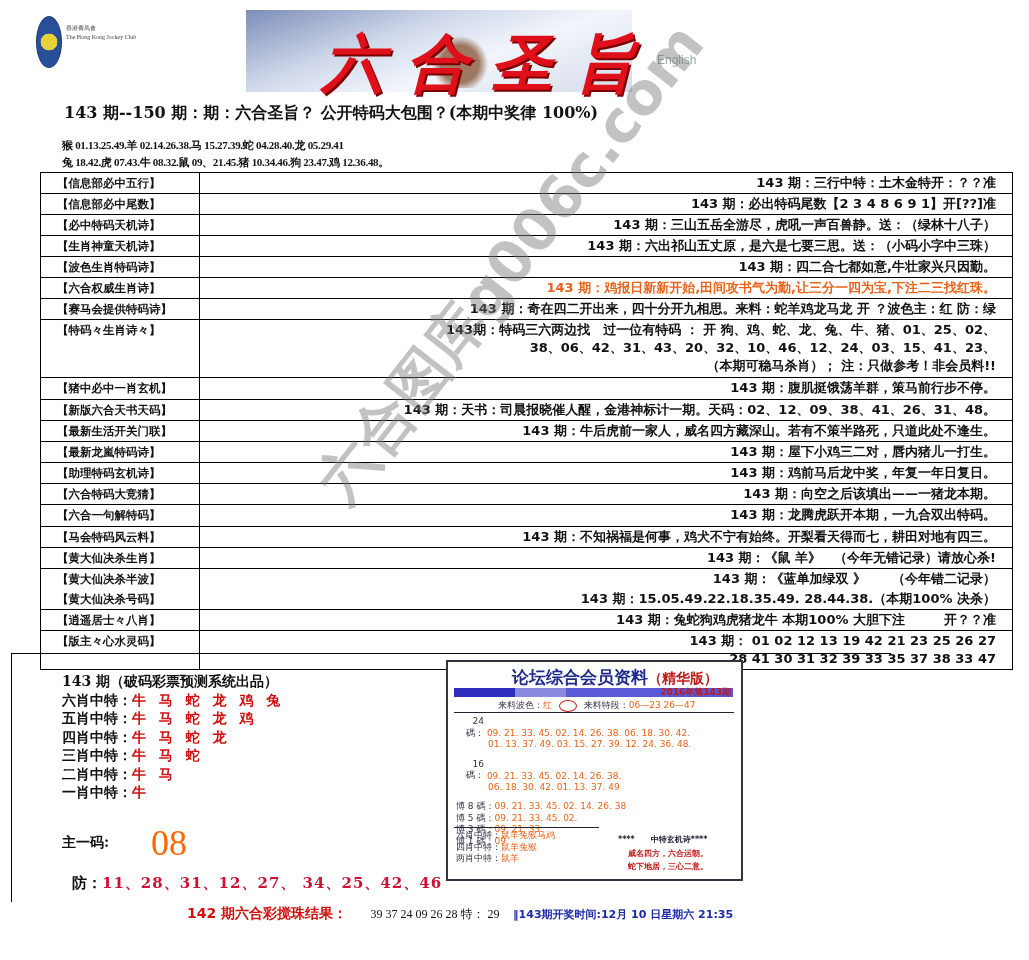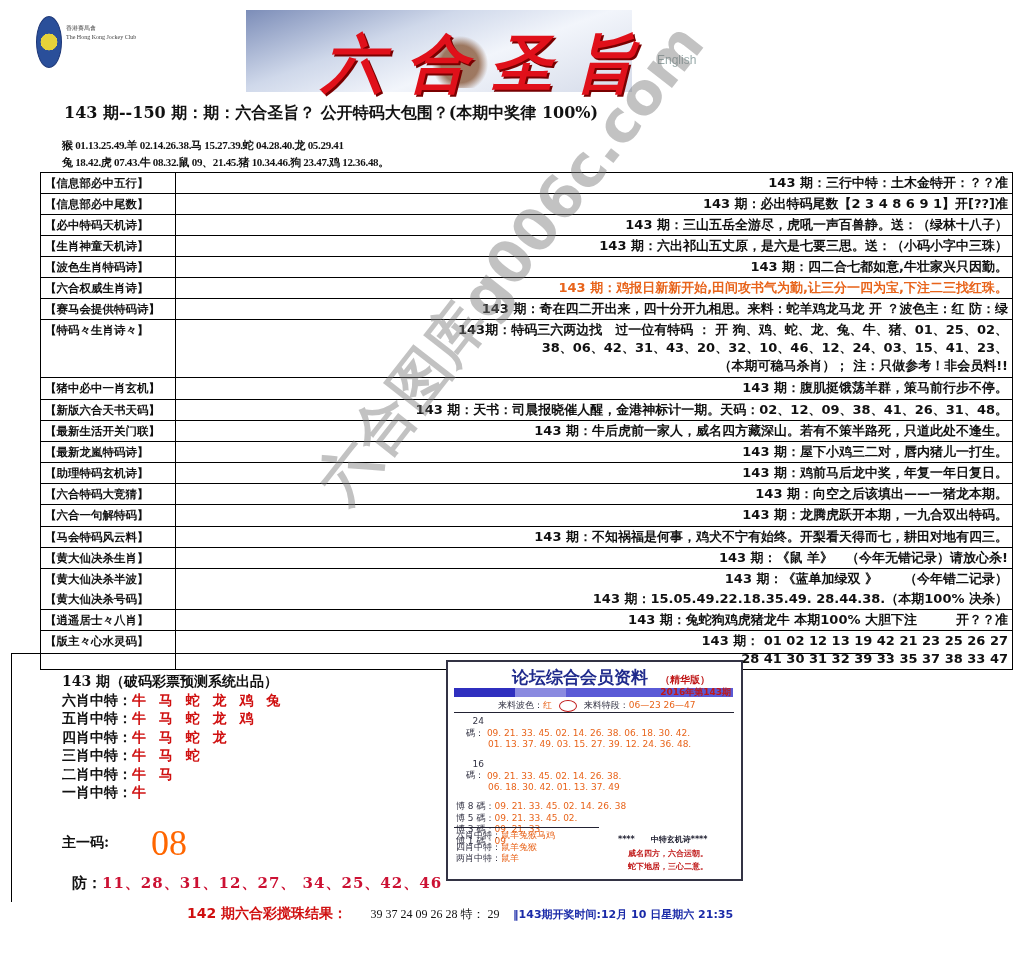--- a/index.html
+++ b/index.html
@@ -7,38 +7,38 @@
   .abs { position:absolute; }
   .logo { left:36px; top:16px; width:24px; height:50px; border-radius:50%; background:radial-gradient(circle at 50% 50%, #e6d23a 0 30%, #2a4f9a 31% 100%); border:1px solid #1b3576; }
   .logo-text { left:66px; top:24px; font-size:6px; line-height:9px; color:#444; font-family:"Liberation Serif",serif; }
   .banner { left:246px; top:10px; width:386px; height:82px; background:linear-gradient(160deg,#7c8db8 0%,#cfd8ea 35%,#f2f5fb 60%,#d5dbe9 100%); }
   .banner-horse { left:430px; top:28px; width:60px; height:60px; background:radial-gradient(circle at 50% 60%,#8a5a3b 0 40%, transparent 60%); opacity:.8; }
   .banner-title { left:322px; top:22px; font-size:62px; font-weight:bold; color:#e0101a; letter-spacing:22px; font-family:"DejaVu Serif",serif; font-style:italic; text-shadow:2px 2px 0 #7a0000; }
   .english { left:657px; top:53px; font-size:12px; color:#9aa; font-family:"Liberation Sans",sans-serif; }
   .headline { left:64px; top:103px; font-size:16px; font-weight:bold; }
   .zodiac-line { left:62px; font-size:11px; font-weight:bold; font-family:"Liberation Serif",serif; letter-spacing:-0.3px; }
   table.main { position:absolute; left:40px; top:172px; width:973px; border-collapse:collapse; font-size:12px; font-weight:bold; }
-  table.main td { border:1px solid #000; padding:1px 4px; vertical-align:top; line-height:18px;margin-top:16px; }
+  table.main td { border:1px solid #000; padding:1px 16px; vertical-align:top; line-height:18px;margin-top:16px; }
   table.main td.k { width:126px; white-space:nowrap; font-family:"DejaVu Sans",sans-serif; font-size:11.5px; }
   table.main td.v { font-family:"DejaVu Sans",sans-serif; font-size:13px;text-align:right; }
   .orange { color:#e8641b; }
   .mono { font-family:"DejaVu Sans Mono",monospace; }
   .nob td { border-bottom:none !important; }
   .not td { border-top:none !important; }
   .bottom-box { left:11px; top:653px; width:430px; height:248px; border-left:1px solid #000; border-top:1px solid #000; }
   .pred { left:62px; top:672px; font-size:14px; font-weight:bold; font-family:"DejaVu Serif",serif; line-height:18.5px; }
   .pred .zod { color:#d01010; letter-spacing:4px; }
   .main-code-label { left:62px; top:834px; font-size:14px; font-weight:bold; }
   .main-code { left:151px; top:822px; font-size:36px; color:#ff6600; font-family:"Liberation Serif",serif; }
   .guard { left:72px; top:874px; font-size:15px; font-weight:bold; font-family:"DejaVu Serif",serif; }
   .guard .nums { color:#cc1133; letter-spacing:1px; }
   .result-line { left:187px; top:905px; font-size:11px; }
   .member { left:446px; top:660px; width:293px; height:217px; border:2px solid #334; background:#fff; font-family:"DejaVu Sans",sans-serif; }
   .m-title { position:absolute; left:64px; top:4px; font-size:17px; font-weight:bold; color:#1f2a8c; }
-  .m-title small { font-size:10px; color:#c01818;margin-left:12px; }
+  .m-title small { font-size:14px; color:#c01818; }
   .m-bar { position:absolute; left:6px; top:26px; width:279px; height:9px; background:linear-gradient(90deg,#2f2fbf 0 22%,#8a8ae0 22% 40%,#5a5ad6 40% 100%); }
   .m-year { position:absolute; right:10px; top:24px; font-size:9px; font-weight:bold; color:#c01818; }
   .m-src { position:absolute; left:50px; top:37px; font-size:9px; color:#334; }
   .m-src .o { color:#e8641b; }
   .m-hr { position:absolute; left:6px; width:280px; height:1px; background:#223; }
   .m-rows { position:absolute; left:8px; font-size:9px; line-height:11.5px; color:#334; }
   .m-rows .o { color:#e8641b; }
   .m-poem { position:absolute; font-size:8px; font-weight:bold; color:#c01818; }
   .watermark { left:300px; top:470px; font-size:58px; font-weight:bold; color:rgba(120,120,120,.45); transform:rotate(-52deg); transform-origin:left top; white-space:nowrap; font-family:"DejaVu Sans",sans-serif; pointer-events:none; }
   .line { position:absolute; height:1px; background:#000; }

